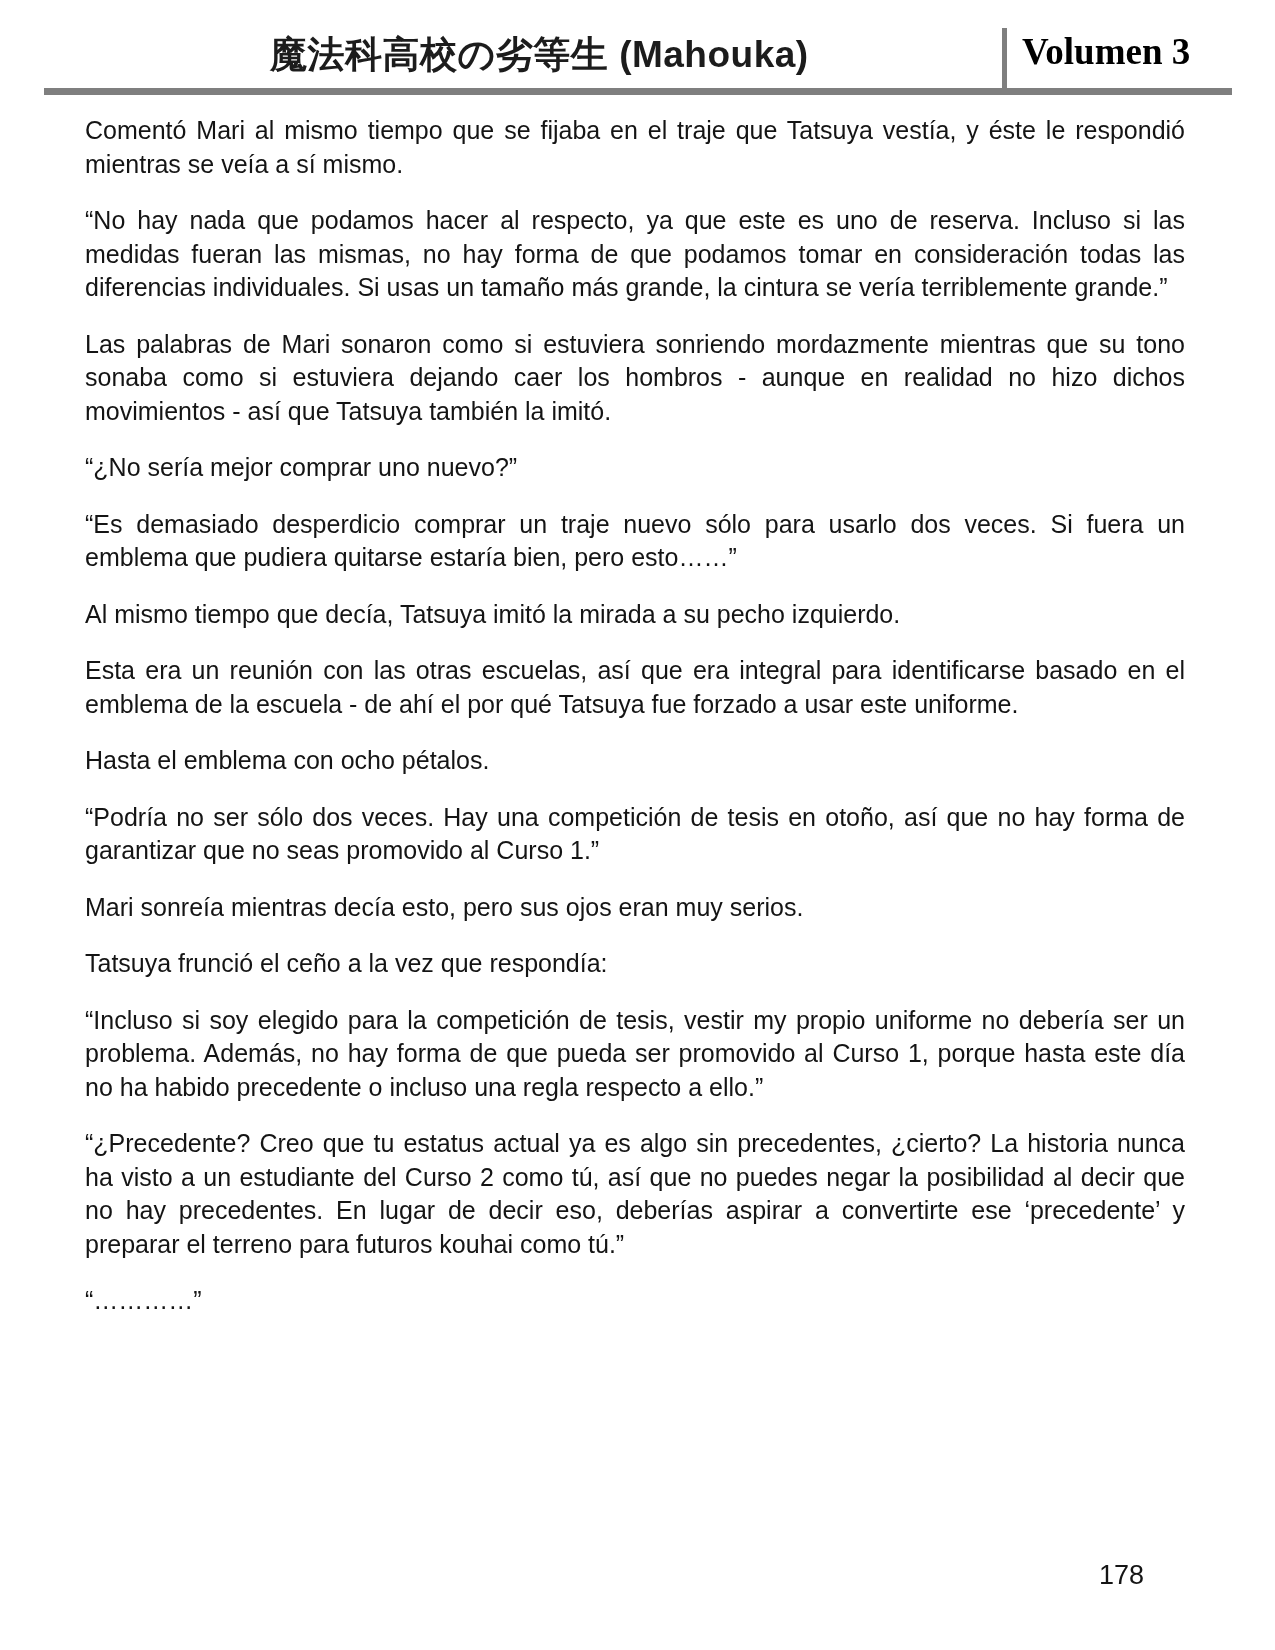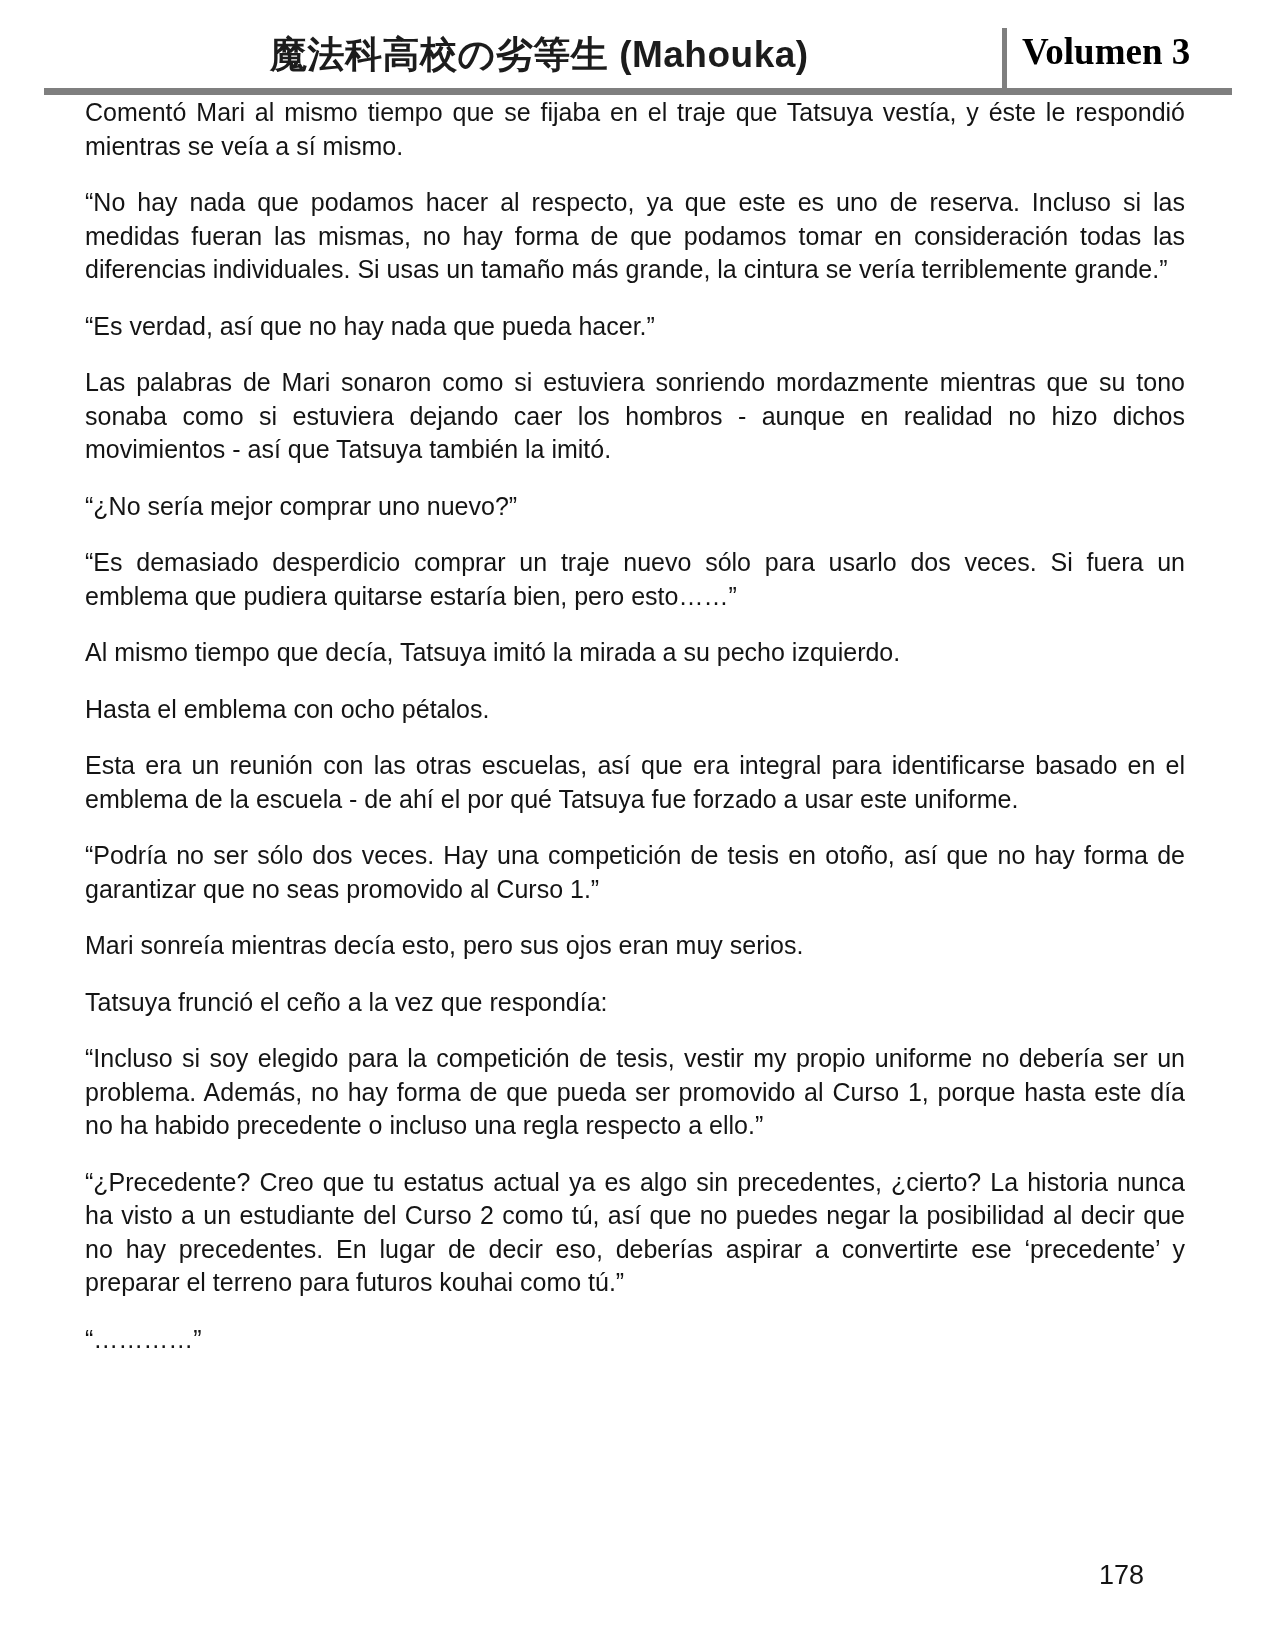--- a/index.html
+++ b/index.html
@@ -55,21 +55,21 @@
     left: 44px;
     top: 88px;
     width: 1188px;
     height: 7px;
     background: #7f7f7f;
   }
   
   .page-body {
     position: absolute;
     left: 85px;
-    top: 96px;
+    top: 114px;
     width: 1100px;
   }
   .page-body p {
     margin: 0 0 23px 0;
     font-size: 25px;
     line-height: 33.5px;
     text-align: justify;
     text-justify: inter-word;
     color: #141414;
   }
@@ -92,27 +92,26 @@
   <div>
     <div class="header-title">魔法科高校の劣等生 (Mahouka)</div>
     <div class="header-divider" style="background: rgb(127, 127, 127);"></div>
     <div class="volume-label" style="color: #000000;">Volumen 3</div>
     <div class="header-rule" style="background: rgb(127, 127, 127);"></div>
   </div>
 
   <div class="page-body">
     <p>Comentó Mari al mismo tiempo que se fijaba en el traje que Tatsuya vestía, y éste le respondió mientras se veía a sí mismo.</p>
     <p>“No hay nada que podamos hacer al respecto, ya que este es uno de reserva. Incluso si las medidas fueran las mismas, no hay forma de que podamos tomar en consideración todas las diferencias individuales. Si usas un tamaño más grande, la cintura se vería terriblemente grande.”</p>
-    <p>“Es verdad, así que no hay nada que pueda hacer.”</p>
     <p>Las palabras de Mari sonaron como si estuviera sonriendo mordazmente mientras que su tono sonaba como si estuviera dejando caer los hombros - aunque en realidad no hizo dichos movimientos - así que Tatsuya también la imitó.</p>
     <p>“¿No sería mejor comprar uno nuevo?”</p>
     <p>“Es demasiado desperdicio comprar un traje nuevo sólo para usarlo dos veces. Si fuera un emblema que pudiera quitarse estaría bien, pero esto……”</p>
     <p>Al mismo tiempo que decía, Tatsuya imitó la mirada a su pecho izquierdo.</p>
+    <p>Esta era un reunión con las otras escuelas, así que era integral para identificarse basado en el emblema de la escuela - de ahí el por qué Tatsuya fue forzado a usar este uniforme.</p>
     <p>Hasta el emblema con ocho pétalos.</p>
-    <p>Esta era un reunión con las otras escuelas, así que era integral para identificarse basado en el emblema de la escuela - de ahí el por qué Tatsuya fue forzado a usar este uniforme.</p>
     <p>“Podría no ser sólo dos veces. Hay una competición de tesis en otoño, así que no hay forma de garantizar que no seas promovido al Curso 1.”</p>
     <p>Mari sonreía mientras decía esto, pero sus ojos eran muy serios.</p>
     <p>Tatsuya frunció el ceño a la vez que respondía:</p>
     <p>“Incluso si soy elegido para la competición de tesis, vestir my propio uniforme no debería ser un problema. Además, no hay forma de que pueda ser promovido al Curso 1, porque hasta este día no ha habido precedente o incluso una regla respecto a ello.”</p>
     <p>“¿Precedente? Creo que tu estatus actual ya es algo sin precedentes, ¿cierto? La historia nunca ha visto a un estudiante del Curso 2 como tú, así que no puedes negar la posibilidad al decir que no hay precedentes. En lugar de decir eso, deberías aspirar a convertirte ese ‘precedente’ y preparar el terreno para futuros kouhai como tú.”</p>
     <p>“…………”</p>
   </div>
 
   <div class="page-number">178</div>
 

